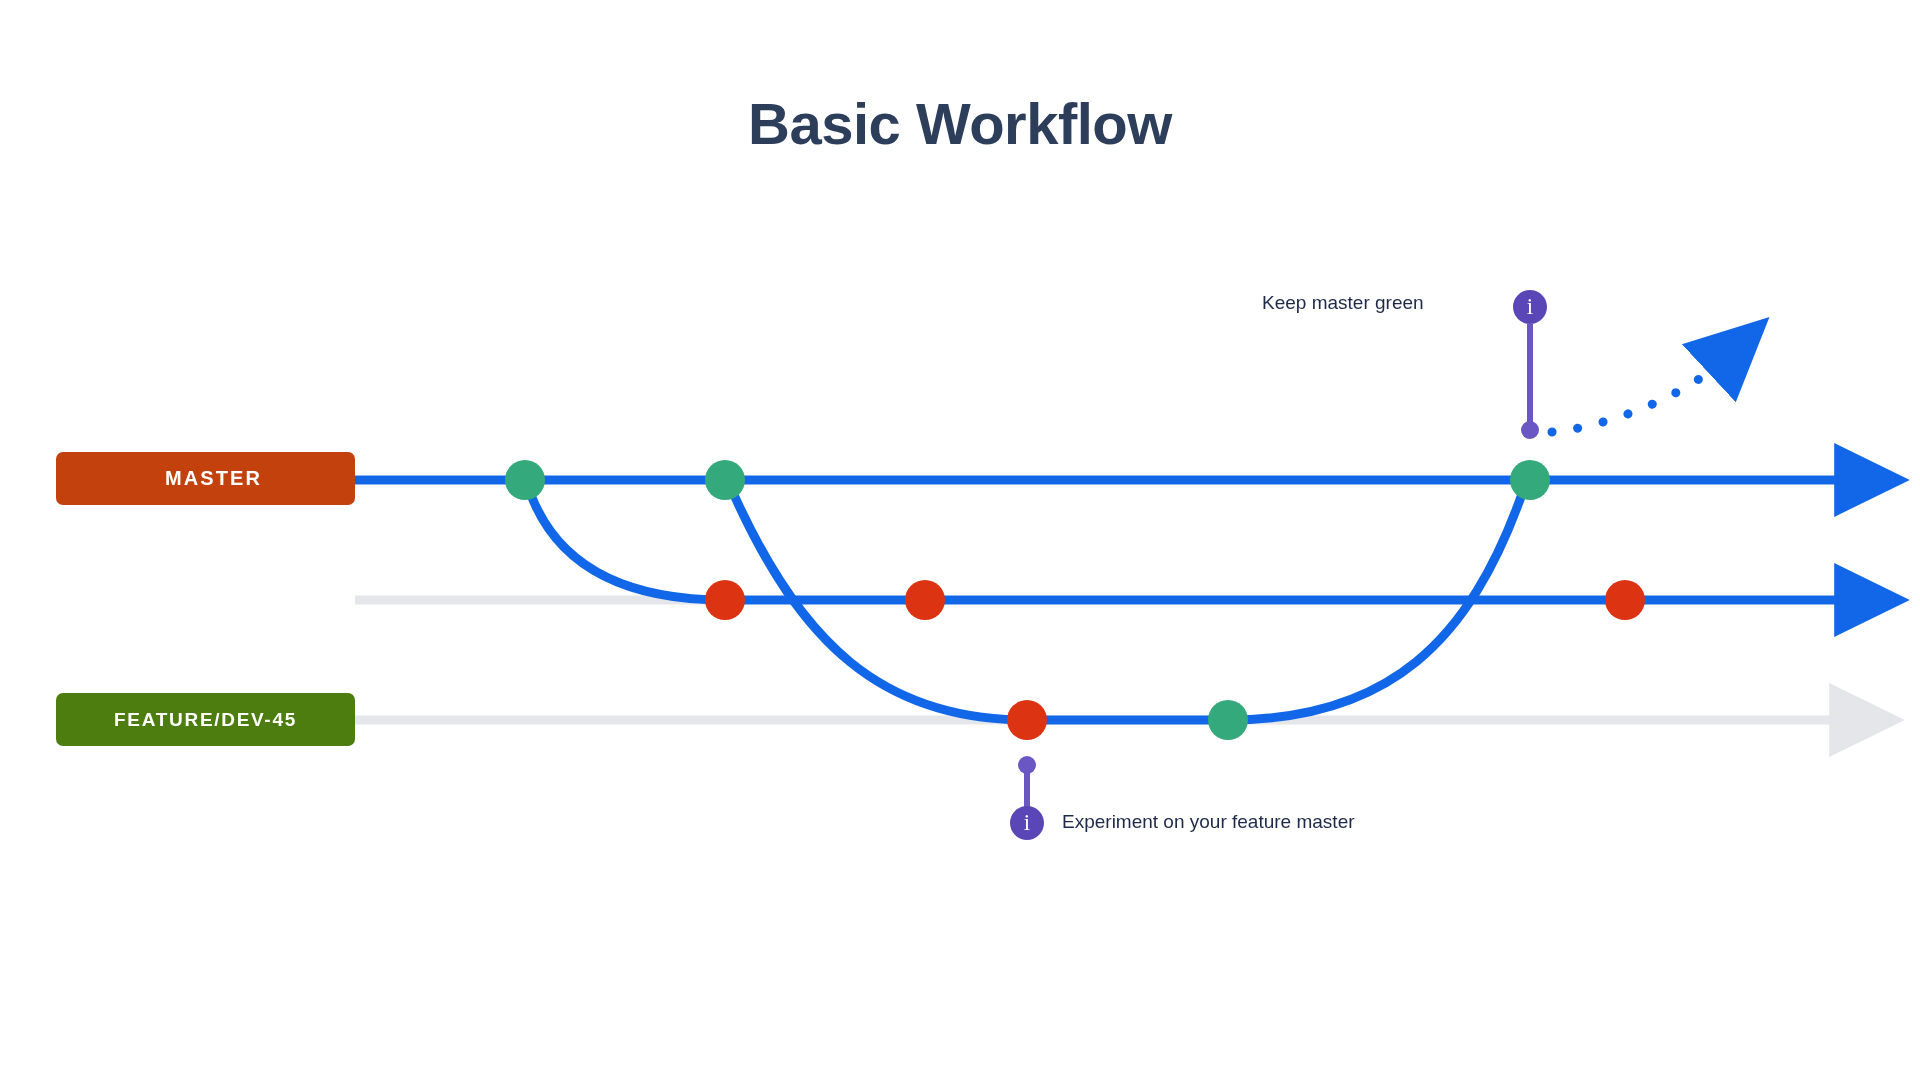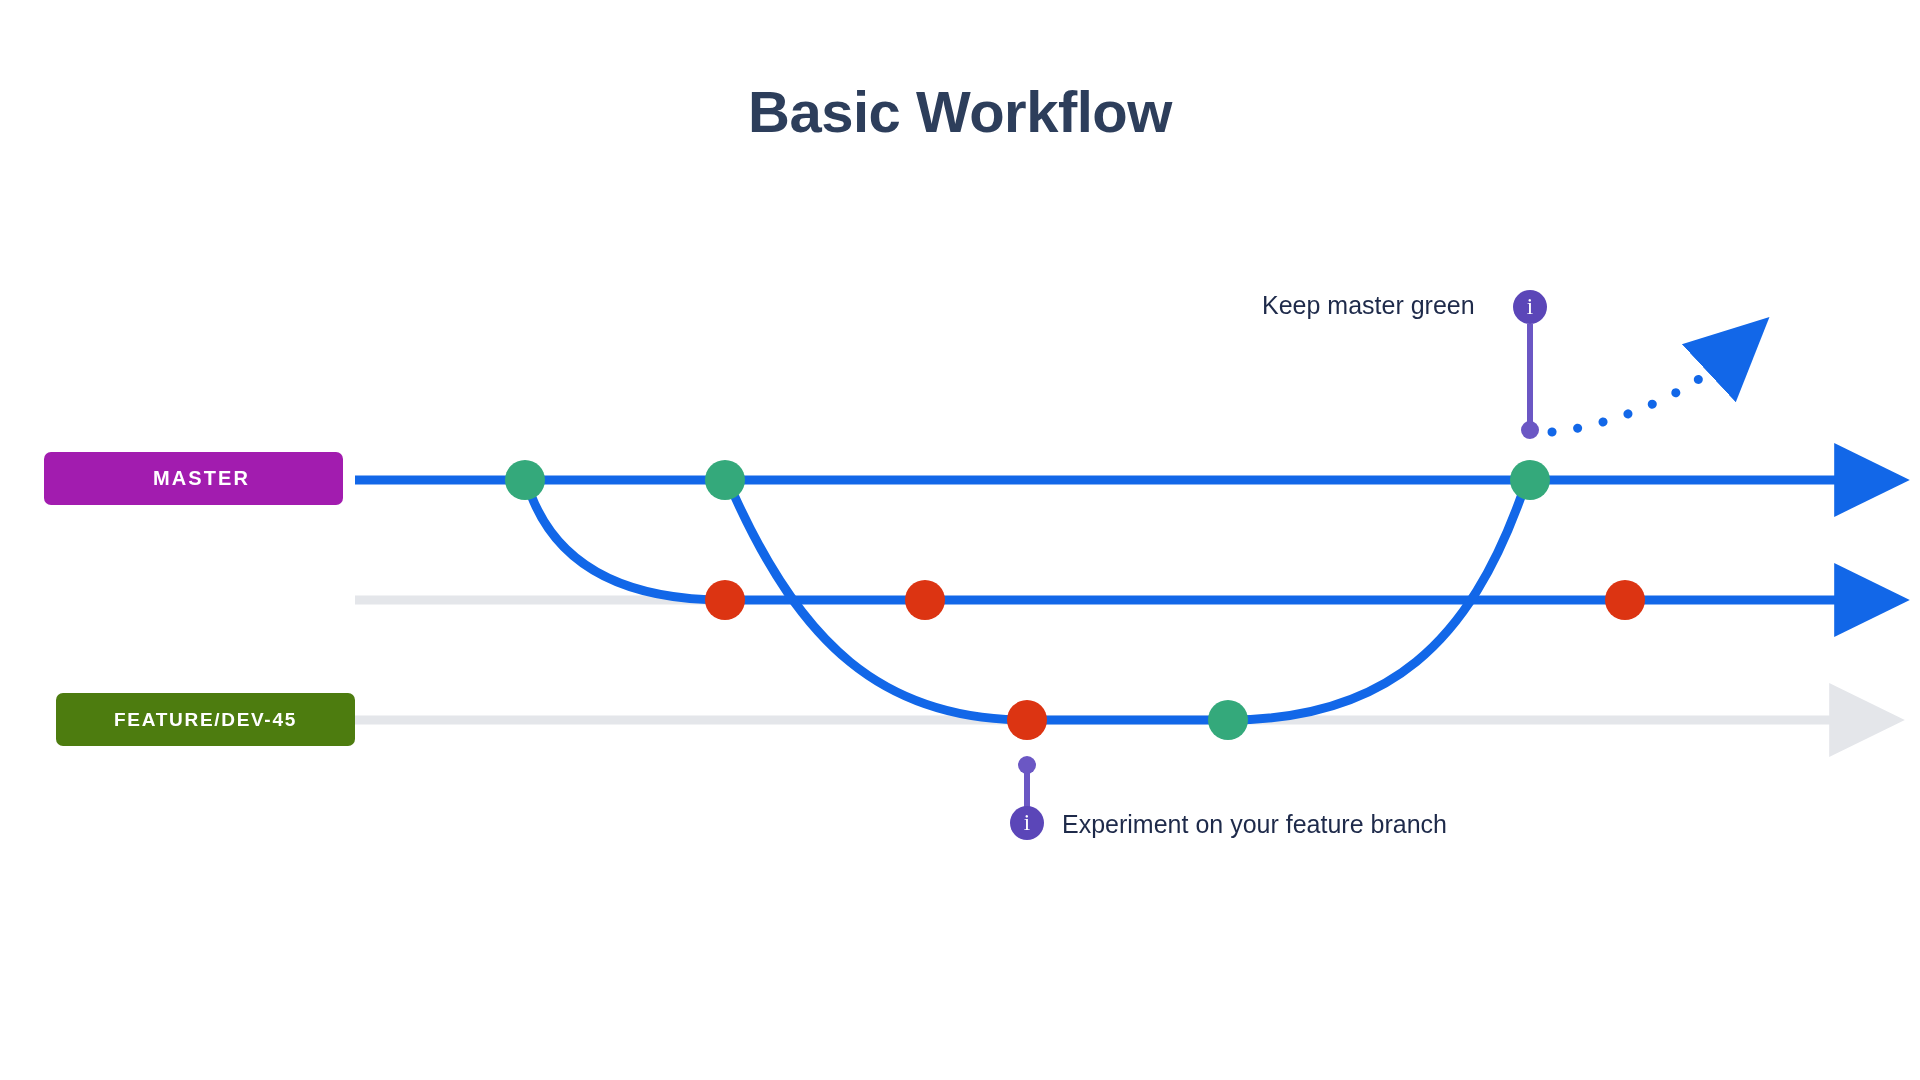--- a/index.html
+++ b/index.html
@@ -20,21 +20,21 @@
     position: relative;
     width: 1920px;
     height: 1080px;
     background: #ffffff;
   }
 
   
   .page-title {
     position: absolute;
     left: 0;
-    top: 80px;
+    top: 92px;
     width: 1920px;
     text-align: center;
     font-size: 58px;
     font-weight: 700;
     letter-spacing: -0.5px;
     color: #2D3E5B;
     line-height: 1.1;
   }
 
   
@@ -58,44 +58,44 @@
     box-sizing: border-box;
     color: #ffffff;
     font-size: 20px;
     font-weight: 700;
     letter-spacing: 2.1px;
     text-transform: uppercase;
     white-space: nowrap;
     user-select: none;
   }
   .branch-pill.master {
-    left: 44px;
+    left: 56px;
     top: 452px;
-    background: #a21caf;
+    background: #c2410c;
     padding-left: 16px;
   }
   .branch-pill.dev30 {
     left: 56px;
     top: 565px;
     background: #48546B;
     font-size: 19px;
     letter-spacing: 1.7px;
   }
   .branch-pill.dev45 {
     left: 56px;
     top: 693px;
     background: #4d7c0f;
     font-size: 19px;
     letter-spacing: 1.7px;
   }
 
   
   .annotation-text {
     position: absolute;
-    font-size: 25px;
+    font-size: 19px;
     font-weight: 400;
     color: #1E2A4A;
     white-space: nowrap;
     line-height: 1;
   }
   .annotation-text.keep-green {
     left: 1262px;
     top: 293px;
   }
   .annotation-text.experiment {
@@ -188,18 +188,18 @@
   <div class="branch-pill master">MASTER</div>
 
 
   <div class="branch-pill dev45">FEATURE/DEV-45</div>
 
   <div class="annotation-text keep-green">Keep master green</div>
   <div class="info-badge keep-green">
     <span>i</span>
   </div>
 
-  <div class="annotation-text experiment">Experiment on your feature branch</div>
+  <div class="annotation-text experiment">Experiment on your feature master</div>
   <div class="info-badge experiment">
     <span>i</span>
   </div>
 
 </div>
 
 </body></html>

